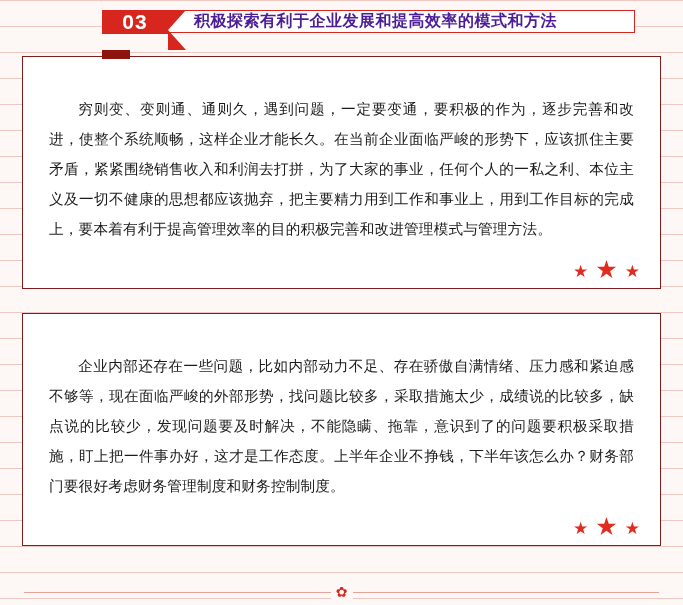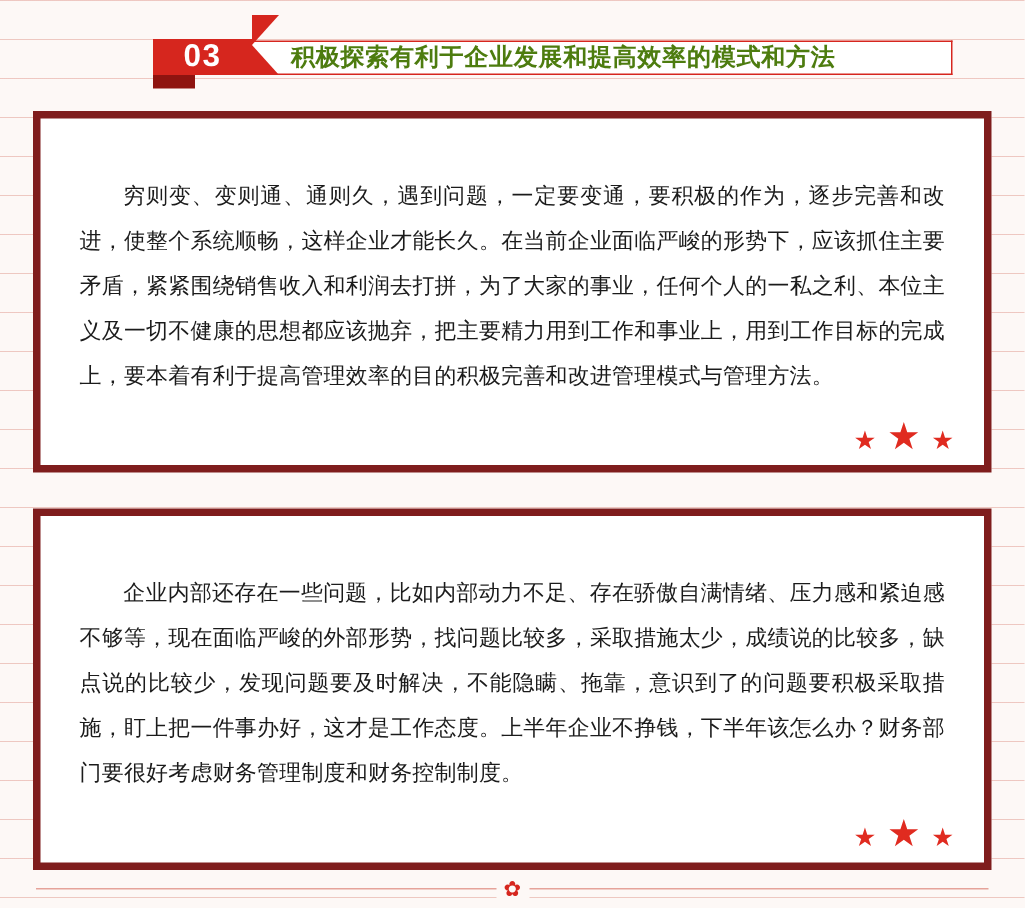--- a/index.html
+++ b/index.html
@@ -37,21 +37,21 @@
     padding: 0 22px;
   }
 
   
   .section-head {
     position: relative;
     height: 40px;
     margin-left: 80px;
     margin-right: 26px;
     display: flex;
-    align-items: flex-end;
+    align-items: flex-start;
   }
   .sec-num {
     width: 66px;
     background: #d6261e;
     color: #ffffff;
     font-size: 21px;
     font-weight: bold;
     display: flex;
     align-items: center;
     justify-content: center;
@@ -77,40 +77,40 @@
     background: #ffffff;
     display: flex;
     align-items: center;
     margin-left: -18px;
     padding-left: 26px;
     box-sizing: border-box;
   }
   .sec-title {
     font-size: 16px;
     font-weight: bold;
-    color: #4d7c0f;
+    color: #4c1d95;
     letter-spacing: 0.5px;
   }
   
   .sec-notch {
     position: absolute;
     left: 0px;
     bottom: -9px;
     width: 28px;
     height: 9px;
     background: #8f1410;
     z-index: 1;
   }
 
   
   .body-card {
     position: relative;
-    border: 5px solid #7f1d1d;
+    border: 1px solid #7f1d1d;
     background: #ffffff;
-    margin-top: 24px;
+    margin-top: 6px;
     padding: 22px 26px 30px 26px;
     box-sizing: border-box;
   }
   .body-text {
     font-size: 14.6px;
     line-height: 30px;
     color: #1b1b1b;
     text-align: justify;
     text-justify: inter-ideograph;
     text-indent: 2em;

